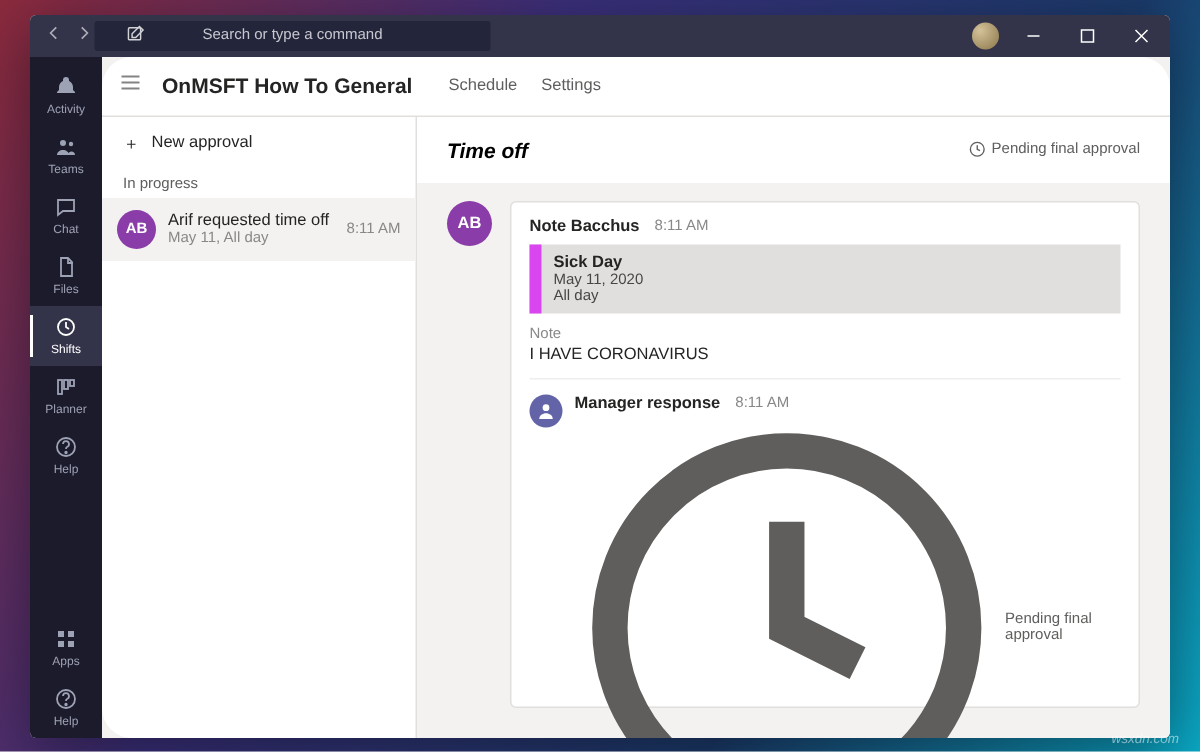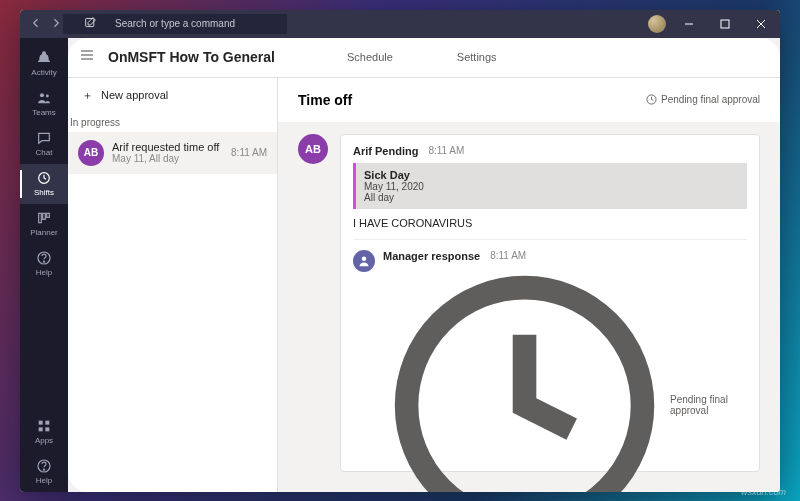--- a/index.html
+++ b/index.html
@@ -3,62 +3,62 @@
 <meta charset="utf-8">
 <style>
   * { box-sizing: border-box; margin: 0; padding: 0; font-family: "Segoe UI", -apple-system, sans-serif; }
   html, body { width: 800px; height: 501px; overflow: hidden; }
   body { background: linear-gradient(120deg, #8b2a3d 0%, #3a2f7a 35%, #1b3a6a 70%, #0aa8c4 100%); display: flex; align-items: center; justify-content: center; }
   .window { width: 760px; height: 482px; background: #f3f2f1; border-radius: 4px; overflow: hidden; display: flex; flex-direction: column; box-shadow: 0 10px 40px rgba(0,0,0,.4); }
   .titlebar { height: 28px; background: #33344a; display: flex; align-items: center; color: #fff; font-size: 11px; }
   .tb-nav { display: flex; gap: 8px; padding: 0 10px; }
   .tb-nav svg { width: 12px; height: 12px; opacity: .6; }
   .tb-spacer { flex: 1; }
-  .search { width: 224px; height: 20px; background: #23253a; border-radius: 2px; display: flex; align-items: center; justify-content: center; color: #c8c8d0; font-size: 10px; margin-left: -60px;}
+  .search { width: 264px; height: 20px; background: #23253a; border-radius: 2px; display: flex; align-items: center; justify-content: center; color: #c8c8d0; font-size: 10px; margin-left: -60px;}
   .compose-icon { margin: 0 26px 0 12px; opacity:.8;}
   .tb-right { display: flex; align-items: center; gap: 10px; padding: 0 6px; }
   .avatar-sm { width: 18px; height: 18px; border-radius: 50%; background: radial-gradient(circle at 30% 30%, #d4c29a, #8a7649); }
   .win-btn { width: 26px; height: 28px; display:flex;align-items:center;justify-content:center;}
   .win-btn svg { width:10px;height:10px; stroke:#fff; fill:none;}
   .body { flex: 1; display: flex; min-height: 0; }
   .rail { width: 48px; background: #1b1b2b; display: flex; flex-direction: column; align-items: center; padding-top: 6px; color: #9ea2b5; font-size: 8px; }
   .rail-item { width: 48px; height: 40px; display: flex; flex-direction: column; align-items: center; justify-content: center; gap: 2px; cursor: pointer; position:relative;}
   .rail-item.active { background: #33344a; color: #fff; }
   .rail-item.active::before { content:""; position:absolute; left:0; top:6px; bottom:6px; width:2px; background:#fff;}
   .rail-item svg { width: 16px; height: 16px; }
   .rail-spacer { flex:1;}
   .main { flex: 1; display: flex; flex-direction: column; background: #fff; min-width:0;border-radius:20px;}
   .header { height: 40px; border-bottom: 1px solid #e1dfdd; display: flex; align-items: center; padding: 0 12px; gap: 14px; }
   .hamburger { opacity:.6;}
   .title { font-weight: 700; font-size: 14px; color: #252423; }
   .tabs { display: flex; gap: 16px; margin-left: 10px; font-size: 11px; color: #605e5c; height:100%; align-items:center;}
-  .tab { height: 100%; display:flex; align-items:center; cursor:pointer;margin-left:48px; }
+  .tab { height: 100%; display:flex; align-items:center; cursor:pointer; }
   .tab.active { color: #6264a7; font-weight:600; border-bottom: 2px solid #6264a7; }
   .content { flex: 1; display: flex; min-height: 0; }
   .left { width: 210px; border-right: 1px solid #e1dfdd; display: flex; flex-direction: column; font-size: 11px; }
   .new-req { padding: 10px 14px; display:flex; align-items:center; gap:8px; color:#252423; cursor:pointer;}
-  .section-label { padding: 4px 2px; color: #605e5c; font-size: 10px; }
+  .section-label { padding: 4px 14px; color: #605e5c; font-size: 10px; }
   .req-item { padding: 8px 10px; display:flex; gap:8px; align-items:center; background:#f3f2f1; }
   .avatar-ab { width:26px;height:26px;border-radius:50%; background:#8a3ca8; color:#fff; font-size:10px; font-weight:600; display:flex;align-items:center;justify-content:center;}
   .req-text { flex:1; min-width:0;}
   .req-title { color:#252423; font-size:11px;}
   .req-sub { color:#8a8886; font-size:10px;}
   .req-time { color:#8a8886; font-size:10px;}
   .right { flex:1; display:flex; flex-direction:column; min-width:0;}
   .right-head { display:flex; align-items:center; justify-content:space-between; padding: 14px 20px; }
-  .right-title { font-weight:700; font-size:14px; }
+  .right-title { font-weight:700; font-size:14px;font-style:italic; }
   .status { font-size:10px; color:#605e5c; display:flex; align-items:center; gap:4px;}
   .status svg{width:11px;height:11px;}
   .card-wrap { flex:1; background:#f3f2f1; padding: 12px 20px 20px 20px; display:flex; gap:12px; overflow:auto;}
   .avatar-col { width:30px;}
   .card { flex:1; background:#fff; border:1px solid #e1dfdd; border-radius:4px; padding:10px 12px; font-size:11px; color:#252423; max-width: 420px;}
   .row1 { display:flex; gap:10px; align-items:center; margin-bottom:6px;}
   .row1 .name{font-weight:600;}
   .row1 .time{font-size:10px;color:#8a8886;}
-  .greybox { background:#e1dfdd; padding:6px 8px; border-left:3px solid #d946ef; margin-bottom:8px;}
+  .greybox { background:#e1dfdd; padding:6px 8px; border-left:8px solid #d946ef; margin-bottom:8px;}
   .greybox .r{font-weight:600; font-size:11px;}
   .greybox .d{font-size:10px; color:#484644;}
   .label{font-size:10px; color:#8a8886;}
   .note-body{font-size:11px; margin:2px 0 10px 0;}
   .mgr { display:flex; gap:8px; padding-top:10px; border-top:1px solid #eee;}
   .mgr-ava{width:22px;height:22px;border-radius:50%;background:#6264a7;display:flex;align-items:center;justify-content:center;}
   .mgr-ava svg{width:12px;height:12px;fill:#fff;}
   .mgr-body{flex:1;}
   .mgr-row{display:flex;gap:10px;align-items:center;}
   .mgr-row .name{font-weight:600;}
@@ -125,20 +125,27 @@
               <path d="M3 20c0-3 3-5 6-5s6 2 6 5zM14 20c0-2 1.5-3.5 3.5-3.5S21 18 21 20z"></path>
             </svg>
             <span>Teams</span>
           </div>
           <div class="rail-item">
             <svg viewBox="0 0 24 24" fill="none" stroke="currentColor" stroke-width="1.8">
               <path d="M4 5h16v11H9l-5 4V5z"></path>
             </svg>
             <span>Chat</span>
           </div>
+          <div class="rail-item">
+            <svg viewBox="0 0 24 24" fill="none" stroke="currentColor" stroke-width="1.8">
+              <path d="M7 3h7l4 4v14H7z"></path>
+              <path d="M14 3v5h5"></path>
+            </svg>
+            <span>Files</span>
+          </div>
           <div class="rail-item active">
             <svg viewBox="0 0 24 24" fill="none" stroke="currentColor" stroke-width="1.8">
               <circle cx="12" cy="12" r="8"></circle>
               <path d="M12 7v5l3 2"></path>
             </svg>
             <span>Shifts</span>
           </div>
           <div class="rail-item">
             <svg viewBox="0 0 24 24" fill="none" stroke="currentColor" stroke-width="1.8">
               <rect x="4" y="5" width="4" height="14"></rect>
@@ -218,28 +225,29 @@
                 </svg>
               <span>Pending final approval</span>
             </div>
           </div>
           <div class="card-wrap">
             <div class="avatar-col">
                 <div class="avatar-ab" style="width:30px;height:30px;font-size:11px;">AB</div>
               </div>
             <div class="card">
               <div class="row1">
-                <span class="name">Arif Pending</span>
+                <span class="name">Note Bacchus</span>
                 <span class="time">8:11 AM</span>
               </div>
               <div class="greybox">
                 <div class="r">Sick Day</div>
                 <div class="d">May 11, 2020</div>
                 <div class="d">All day</div>
               </div>
+              <div class="label">Note</div>
               <div class="note-body">I HAVE CORONAVIRUS</div>
 
               <div class="mgr">
                 <div class="mgr-ava">
                     <svg viewBox="0 0 16 16">
                       <circle cx="8" cy="5" r="3"></circle>
                       <path d="M2 15c0-3 3-5 6-5s6 2 6 5z"></path>
                     </svg>
                   </div>
                 <div class="mgr-body">

